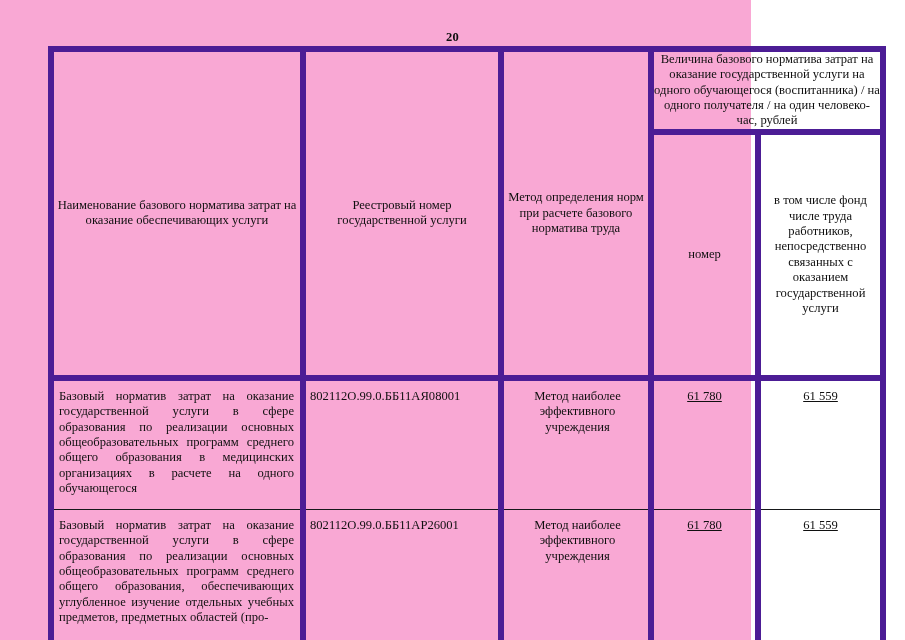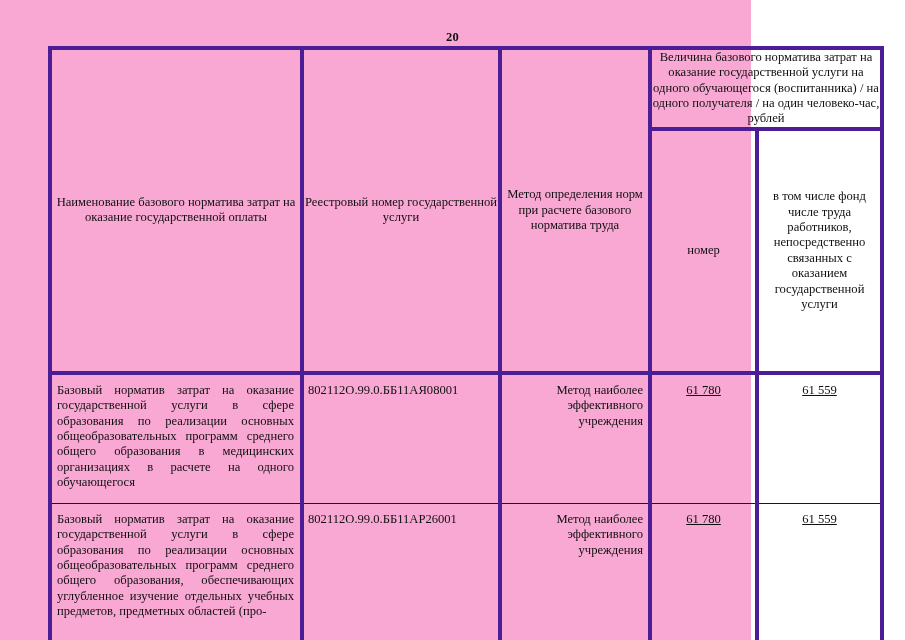--- a/index.html
+++ b/index.html
@@ -40,21 +40,21 @@
   
   .doc-table {
     position: absolute;
     left: 48px;
     top: 46px;
     width: 832px;
     border-collapse: collapse;
     table-layout: fixed;
   }
   .doc-table td, .doc-table th {
-    border: 4px solid #4c1d95;
+    border: 6px solid #4c1d95;
     padding: 0;
     vertical-align: middle;
     font-weight: normal;
     font-size: 12.6px;
     line-height: 1.22;
   }
 
   
   .hd {
     text-align: center;
@@ -83,21 +83,21 @@
     line-height: 1.345;
     font-size: 12.6px;
   }
   .cell-reg {
     text-align: left;
     white-space: nowrap;
     font-size: 12.6px;
     padding-left: 4px !important;
   }
   .cell-method {
-    text-align: right;
+    text-align: center;
     line-height: 1.5;
     font-size: 12.6px;
     padding-left: 8px !important;
   }
   .cell-num {
     text-align: center;
     font-size: 12.6px;
     white-space: nowrap;
     text-decoration: underline;
   }
@@ -127,21 +127,21 @@
   <table class="doc-table">
     <colgroup>
       <col class="col-name">
       <col class="col-reg">
       <col class="col-method">
       <col class="col-total">
       <col class="col-fund">
     </colgroup>
     <thead>
       <tr>
-        <th class="hd" rowspan="2">Наименование базового норматива затрат на оказание государственной оплаты</th>
+        <th class="hd" rowspan="2">Наименование базового норматива затрат на оказание обеспечивающих услуги</th>
         <th class="hd" rowspan="2">Реестровый номер государственной услуги</th>
         <th class="hd" rowspan="2">Метод определения норм при расчете базового норматива труда</th>
         <th class="hd grp-title" colspan="2">Величина базового норматива затрат на оказание государственной услуги на одного обучающегося (воспитанника) / на одного получателя / на один человеко-час, рублей</th>
       </tr>
       <tr>
         <th class="hd hdr-spacer">номер</th>
         <th class="hd hdr-spacer">в том числе фонд числе труда работников, непосредственно связанных с оказанием государственной услуги</th>
       </tr>
     </thead>
     <tbody>

